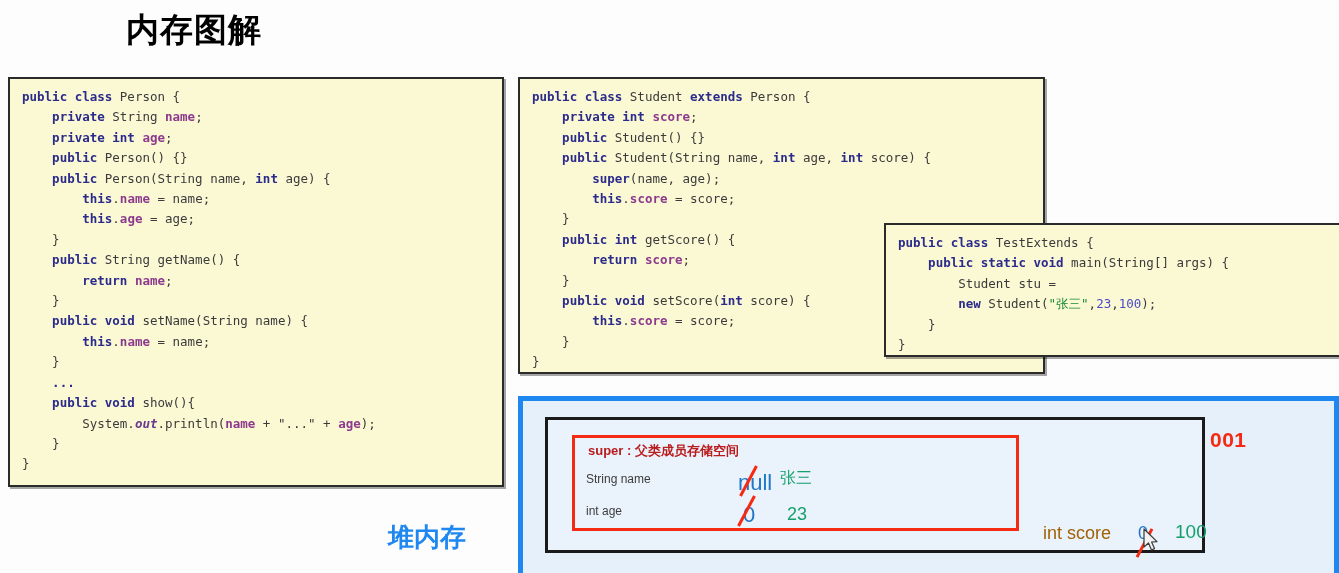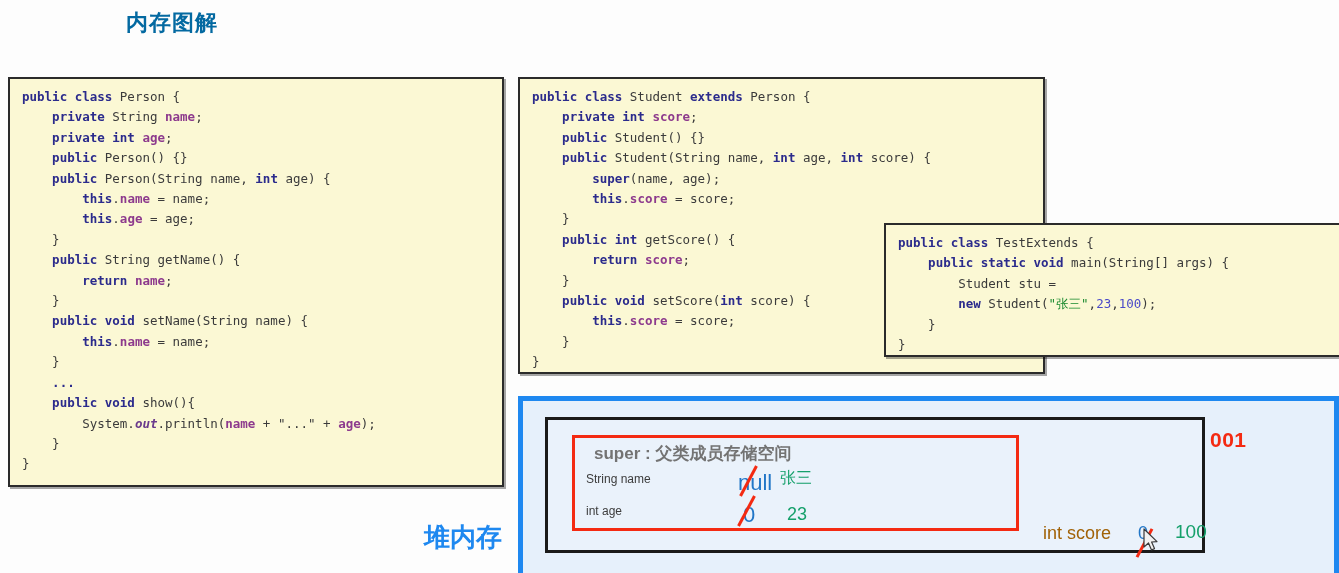--- a/index.html
+++ b/index.html
@@ -13,23 +13,23 @@
     height: 573px;
     background: #fdfdfd;
     overflow: hidden;
     font-family: "Liberation Sans", "DejaVu Sans", sans-serif;
   }
   
   #title {
     position: absolute;
     left: 126px;
     top: 10px;
-    font-size: 22px;
+    font-size: 33px;
     font-weight: bold;
-    color: #0369a1;
+    color: #000000;
     letter-spacing: 1px;
     line-height: 1.2;
     white-space: nowrap;
   }
   
   .code-panel {
     position: absolute;
     background: #fbf8d4;
     border: 2px solid #2b2b2b;
     box-shadow: 2px 2px 0 rgba(0,0,0,0.35);
@@ -59,21 +59,20 @@
 
   
   #heap-label {
     position: absolute;
     left: 388px;
     top: 520px;
     font-size: 26px;
     font-weight: bold;
     color: #1e88f0;
     white-space: nowrap;
-    margin-left: 36px;
   }
   #heap-box {
     position: absolute;
     left: 518px;
     top: 396px;
     width: 821px;
     height: 212px;
     background: #e6f0fb;
     border: 5px solid #1e88f0;
     box-sizing: border-box;
@@ -93,25 +92,25 @@
     left: 24px;
     top: 15px;
     width: 447px;
     height: 96px;
     border: 3px solid #f42a12;
     box-sizing: border-box;
     background: transparent;
   }
   #super-title {
     position: absolute;
-    left: 19px;
+    left: 13px;
     top: 4px;
-    font-size: 17px;
+    font-size: 13px;
     font-weight: bold;
-    color: #737373;
+    color: #b91c1c;
     white-space: nowrap;
   }
   .field-row {
     position: absolute;
     font-size: 12px;
     color: #3c3c3c;
     white-space: nowrap;
   }
   #row-name  { left: 11px; top: 34px; }
   #row-age   { left: 11px; top: 66px; }

